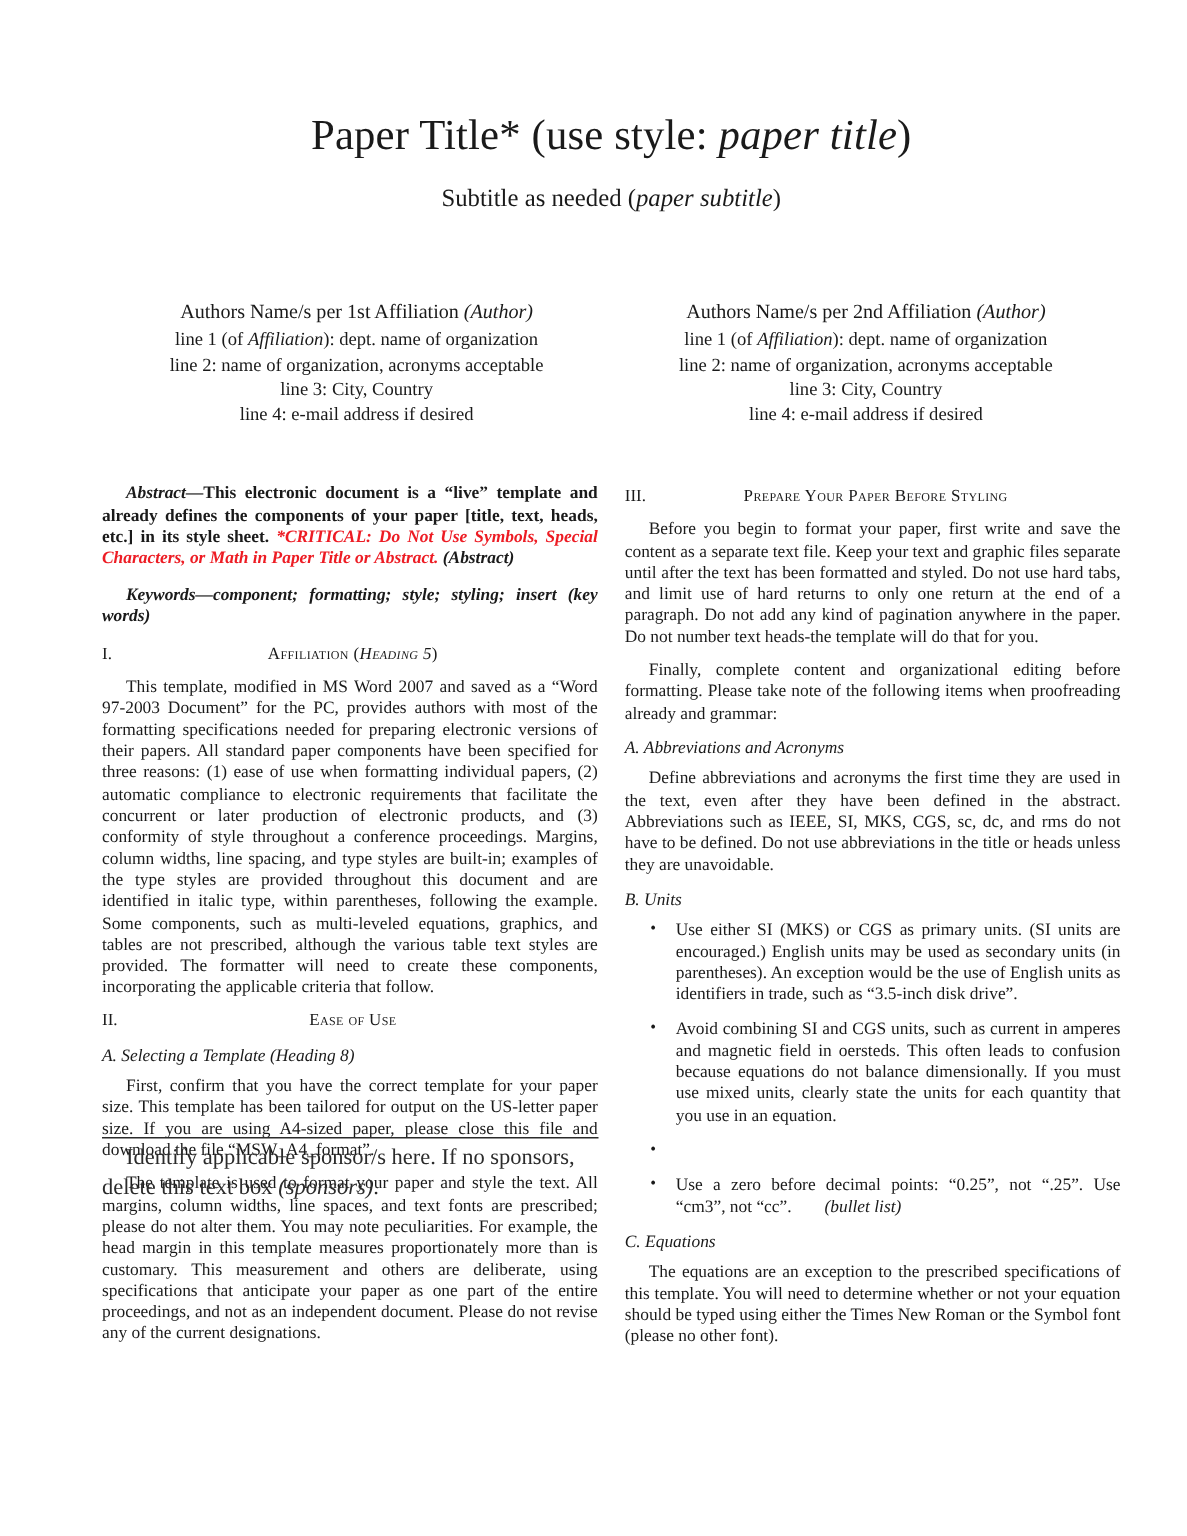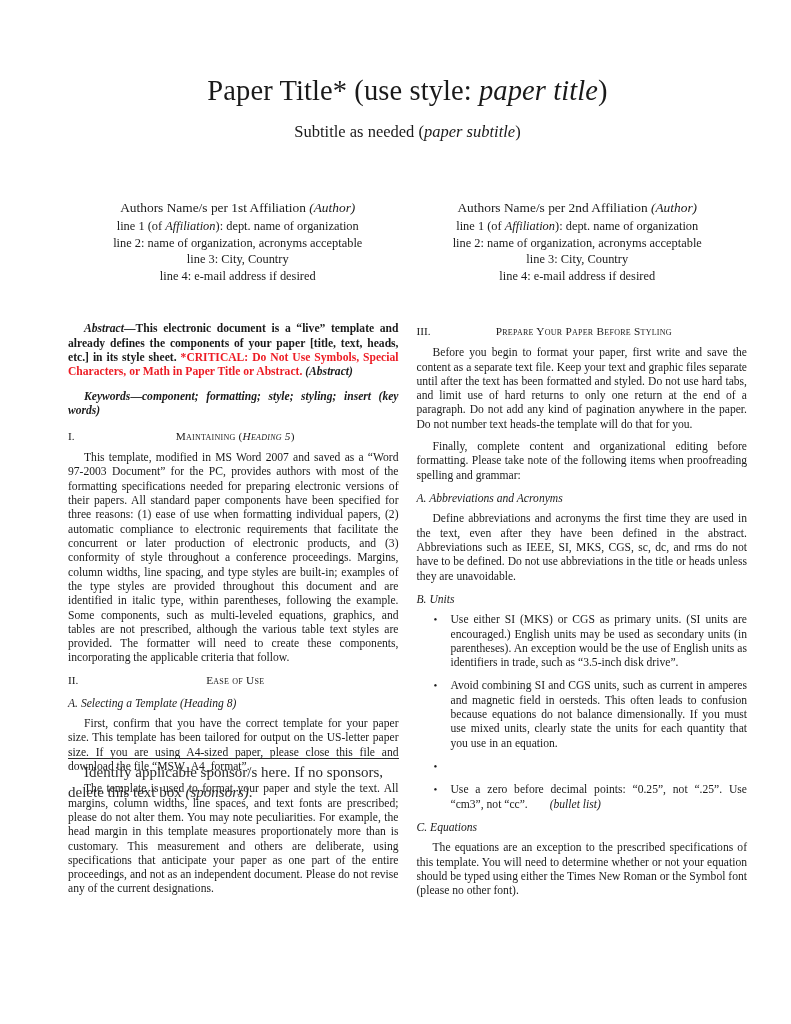--- a/index.html
+++ b/index.html
@@ -89,20 +89,21 @@
   
   .abstract {
     font-weight: bold;
     text-indent: 16px;
     text-align: justify;
     margin-bottom: 10px;
   }
   .abstract .lead { font-style: italic; }
   .abstract .critical {
     color: #ed1c24;
+    font-style: italic;
     font-weight: bold;
   }
   .abstract .tag { font-style: italic; font-weight: bold; }
 
   .keywords {
     font-weight: bold;
     font-style: italic;
     text-indent: 16px;
     text-align: justify;
     margin-bottom: 12px;
@@ -219,21 +220,21 @@
   <div class="columns">
 
     <div class="col left">
 
       <p class="abstract"><span class="lead">Abstract—</span><span>This electronic document is a “live” template and already defines the components of your paper [title, text, heads, etc.] in its style sheet. </span><span class="critical">*CRITICAL:  Do Not Use Symbols, Special Characters, or Math in Paper Title or Abstract.</span><span class="tag"> (Abstract)</span></p>
 
       <p class="keywords"><span class="lead">Keywords—</span><span>component; formatting; style; styling; insert </span><span class="tag">(key words)</span></p>
 
       <div class="h1">
         <span class="numeral">I.</span>
-        <span class="h1-text"><span>Maintaining (</span><span class="ital">Heading 5</span><span>)</span></span>
+        <span class="h1-text"><span>Affiliation (</span><span class="ital">Heading 5</span><span>)</span></span>
       </div>
 
       <p class="para">This template, modified in MS Word 2007 and saved as a “Word 97-2003 Document” for the PC, provides authors with most of the formatting specifications needed for preparing electronic versions of their papers. All standard paper components have been specified for three reasons: (1) ease of use when formatting individual papers, (2) automatic compliance to electronic requirements that facilitate the concurrent or later production of electronic products, and (3) conformity of style throughout a conference proceedings. Margins, column widths, line spacing, and type styles are built-in; examples of the type styles are provided throughout this document and are identified in italic type, within parentheses, following the example. Some components, such as multi-leveled equations, graphics, and tables are not prescribed, although the various table text styles are provided. The formatter will need to create these components, incorporating the applicable criteria that follow.</p>
 
       <div class="h1">
         <span class="numeral">II.</span>
         <span class="h1-text">Ease of Use</span>
       </div>
 
       <p class="h2"><span class="lbl">A.</span>
@@ -247,21 +248,21 @@
     </div>
 
     <div class="col right">
 
       <div class="h1">
         <span class="numeral">III.</span>
         <span class="h1-text">Prepare Your Paper Before Styling</span>
       </div>
 
       <p class="para">Before you begin to format your paper, first write and save the content as a separate text file. Keep your text and graphic files separate until after the text has been formatted and styled. Do not use hard tabs, and limit use of hard returns to only one return at the end of a paragraph. Do not add any kind of pagination anywhere in the paper. Do not number text heads-the template will do that for you.</p>
-      <p class="para">Finally, complete content and organizational editing before formatting. Please take note of the following items when proofreading spelling and grammar:</p>
+      <p class="para">Finally, complete content and organizational editing before formatting. Please take note of the following items when proofreading already and grammar:</p>
 
       <p class="h2"><span class="lbl">A.</span>
         <span>Abbreviations and Acronyms</span></p>
 
       <p class="para">Define abbreviations and acronyms the first time they are used in the text, even after they have been defined in the abstract. Abbreviations such as IEEE, SI, MKS, CGS, sc, dc, and rms do not have to be defined. Do not use abbreviations in the title or heads unless they are unavoidable.</p>
 
       <p class="h2"><span class="lbl">B.</span>
         <span>Units</span></p>
 
       <ul class="bullets">

